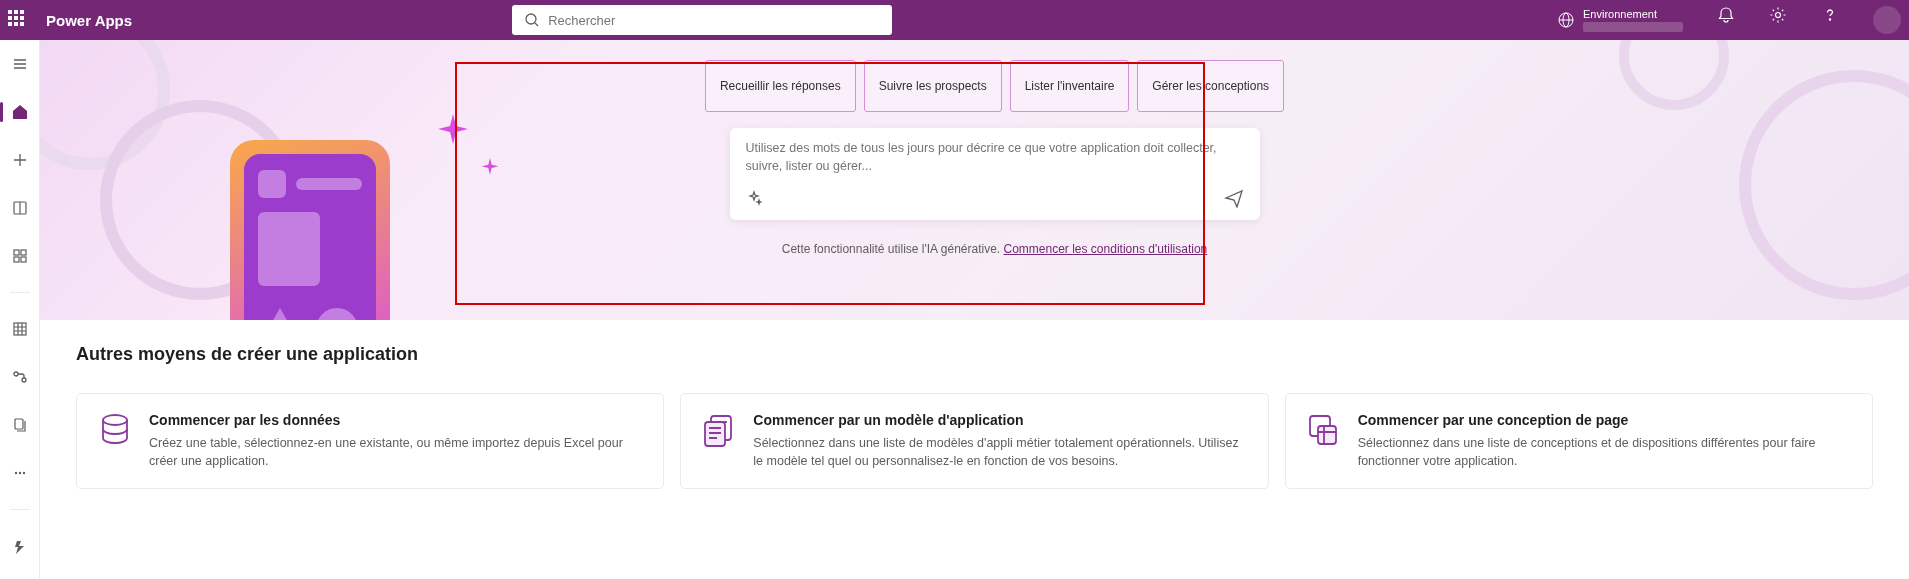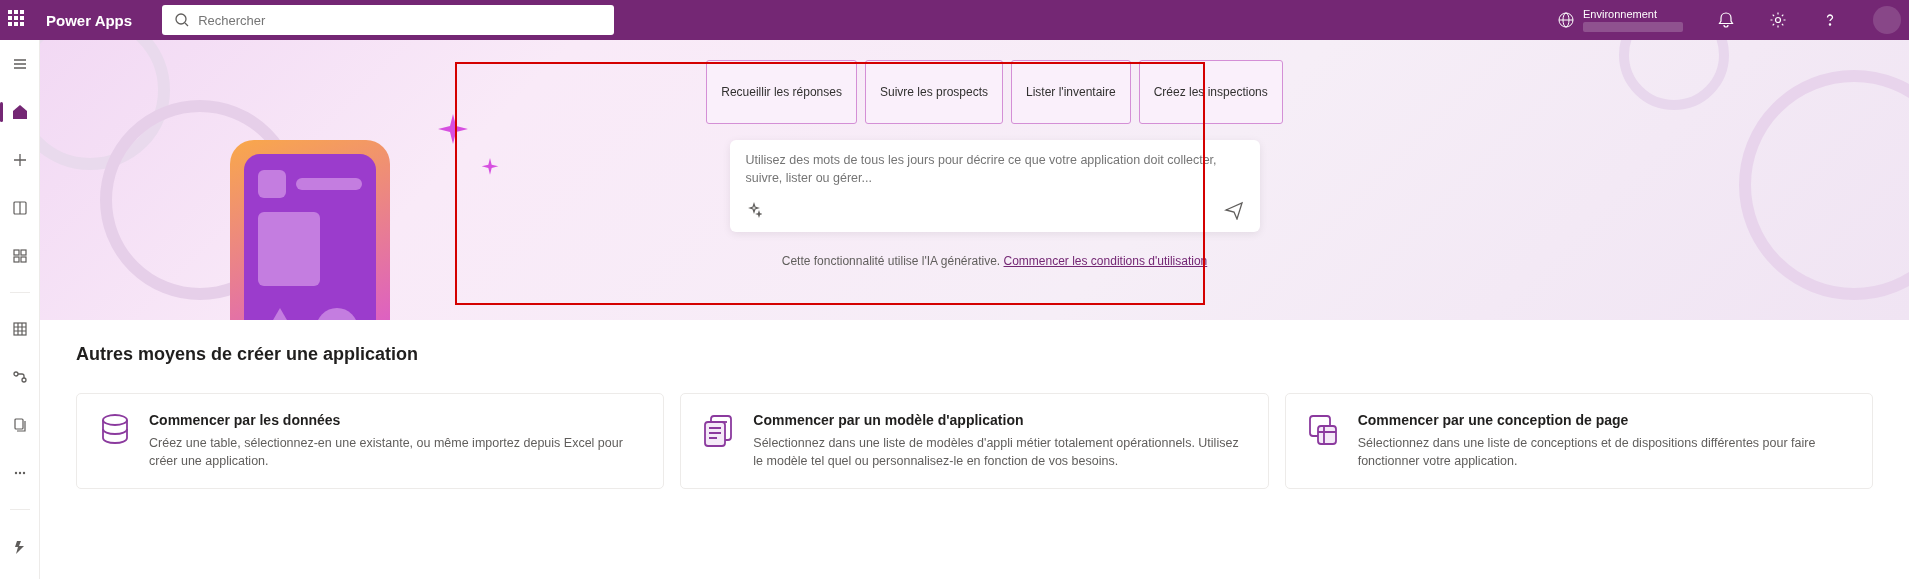--- a/index.html
+++ b/index.html
@@ -27,21 +27,22 @@
       cursor: pointer;
     }
     .waffle-icon span { background: #fff; }
     .brand {
       font-size: 15px;
       font-weight: 600;
       margin-right: 30px;
     }
     .search-wrap {
       flex: 0 0 auto;
-      width: 452px;
+      width: 380px;
+      margin-left: 350px;
     }
     .search-box {
       background: #fff;
       border-radius: 3px;
       height: 30px;
       display: flex;
       align-items: center;
       padding: 0 12px;
       gap: 8px;
     }
@@ -49,21 +50,20 @@
     .search-input {
       border: none;
       outline: none;
       font-size: 13px;
       flex: 1;
       color: #605e5c;
     }
     .top-right {
       margin-left: auto;
       display: flex;
-      align-items: center;
       gap: 34px;
     }
     .env-block {
       display: flex;
       align-items: center;
       gap: 8px;
       font-size: 11px;
       cursor: pointer;
       line-height: 1.2;
     }
@@ -236,21 +236,21 @@
       display: flex;
       gap: 8px;
       justify-content: center;
       margin-bottom: 16px;
     }
     .chip {
       border: 1px solid #d48fd6;
       background: #faf0fb;
       color: #323130;
       font-size: 12px;
-      padding: 24px 14px;
+      padding: 18px 14px;
       border-radius: 3px;
       cursor: pointer;
     }
     .prompt-box {
       background: #fff;
       border-radius: 6px;
       box-shadow: 0 2px 8px rgba(0,0,0,0.08);
       width: 530px;
       margin: 0 auto;
       padding: 12px 16px;
@@ -480,21 +480,21 @@
           </svg>
       </div>
 
       <div class="hero-highlight-box"></div>
 
       <div class="hero-content">
         <div class="chips">
           <button class="chip">Recueillir les réponses</button>
           <button class="chip">Suivre les prospects</button>
           <button class="chip">Lister l'inventaire</button>
-          <button class="chip">Créez les inspections</button>
+          <button class="chip">Gérer les conceptions</button>
         </div>
         <div class="prompt-box">
           <textarea class="prompt-text" placeholder="Utilisez des mots de tous les jours pour décrire ce que votre application doit collecter, suivre, lister ou gérer..." style=""></textarea>
           <div class="prompt-actions">
             <svg width="16" height="16" viewBox="0 0 16 16" fill="none" stroke="#605e5c" stroke-width="1.2">
                 <path d="M8 2l1 3 3 1-3 1-1 3-1-3-3-1 3-1 1-3zM13 10l.5 1.5 1.5.5-1.5.5-.5 1.5-.5-1.5-1.5-.5 1.5-.5.5-1.5z"></path>
               </svg>
             <svg width="20" height="20" viewBox="0 0 20 20" fill="none" stroke="#605e5c" stroke-width="1.3">
                 <path d="M2 10l16-7-5 16-3-7-8-2z"></path>
               </svg>

